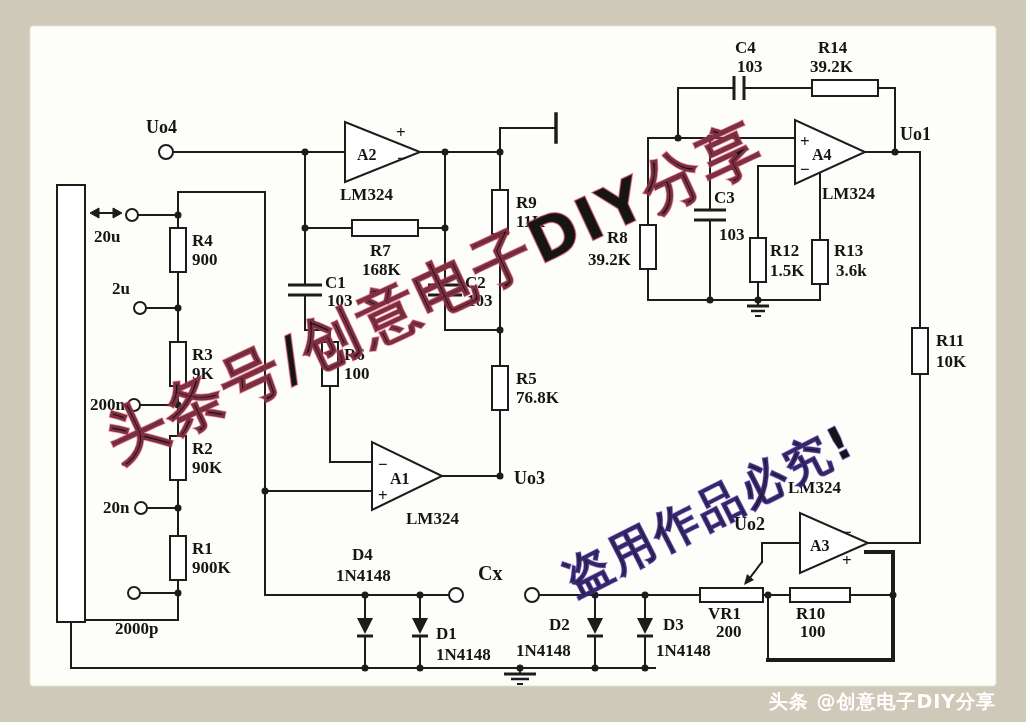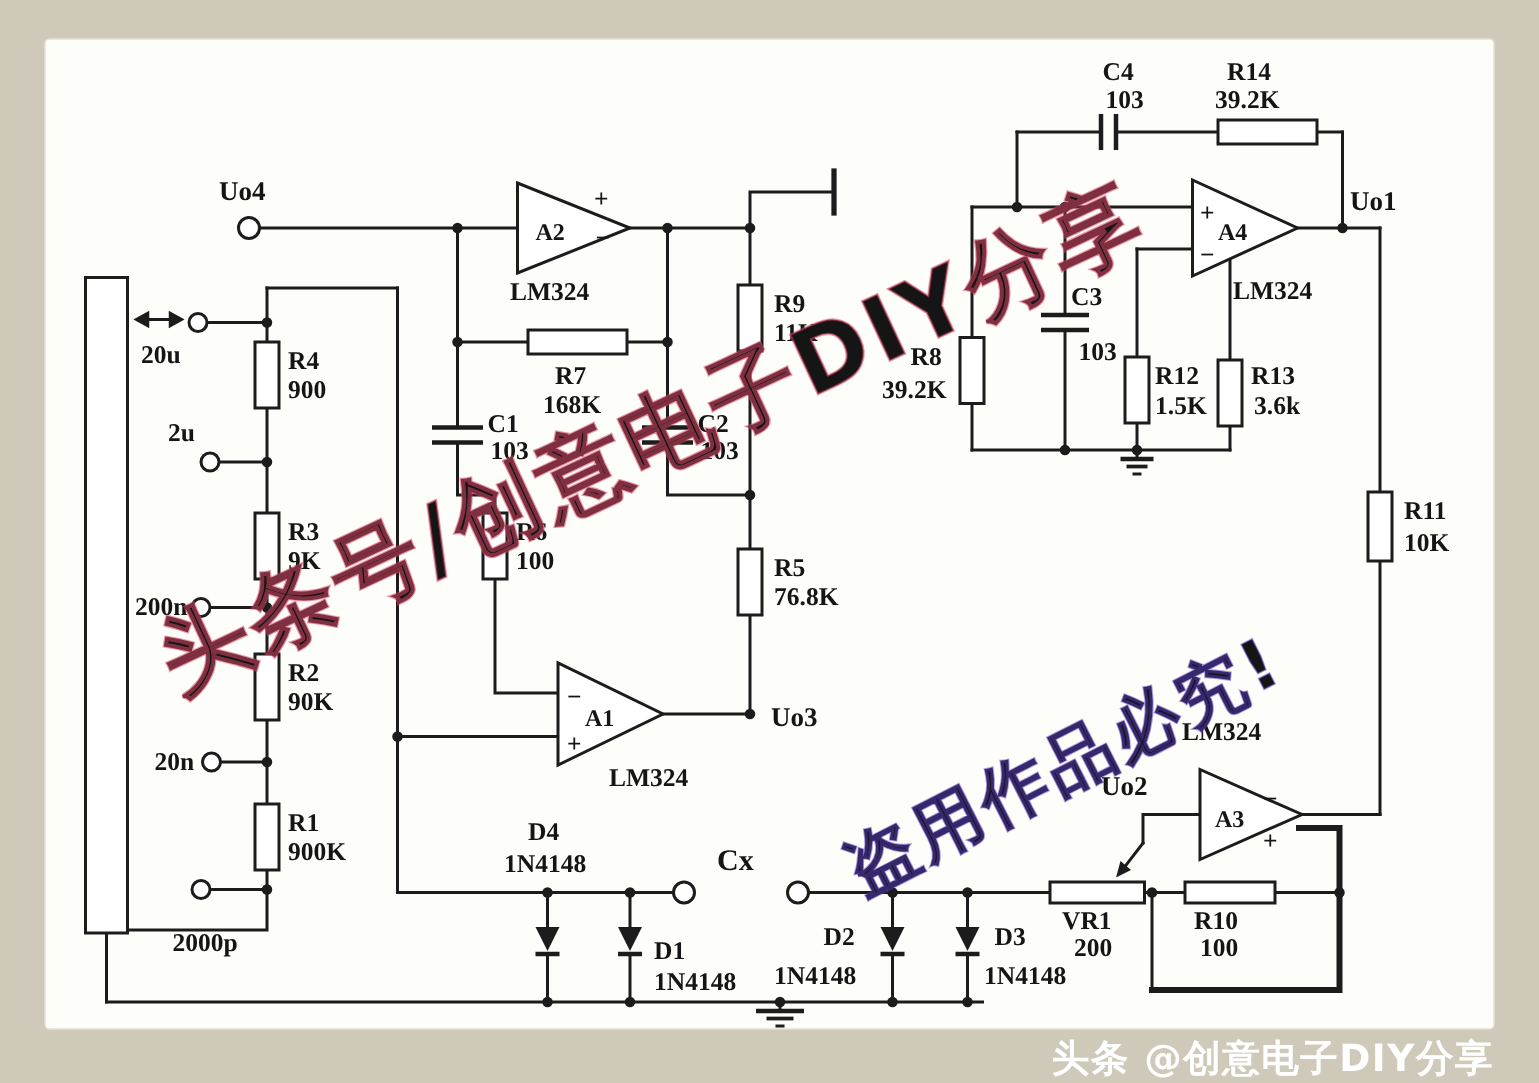--- a/index.html
+++ b/index.html
@@ -2,21 +2,21 @@
 <html><head>
 <meta charset="utf-8">
 <style>
   html,body{margin:0;padding:0;background:#888;}
   #stage{position:relative;width:1026px;height:722px;background:#cfc9ba;overflow:hidden;
          font-family:"Liberation Serif","DejaVu Serif",serif;}
   svg text{fill:#151515;font-family:"Liberation Serif","DejaVu Serif",serif;font-weight:700;}
   .wm{font-family:"DejaVu Sans","Liberation Sans",sans-serif;font-weight:700;}
   #footer-credit{position:absolute;top:689px;right:30px;color:#ffffff;
                  font-family:"DejaVu Sans","Liberation Sans",sans-serif;
-                 font-size:25px;font-weight:700;letter-spacing:1px;}
+                 font-size:19px;font-weight:700;letter-spacing:1px;}
 </style>
 </head>
 <body>
 
 <div id="stage">
 <svg width="1026" height="722" viewBox="0 0 1026 722">
   <rect x="0" y="0" width="1026" height="722" fill="#cfc9ba"></rect>
   <rect x="30" y="26" width="966" height="660" rx="3" fill="#fdfdfa" stroke="#e6e1d4"></rect>
 
   <g stroke="#1c1c1c" stroke-width="2" fill="none" stroke-linecap="square">

